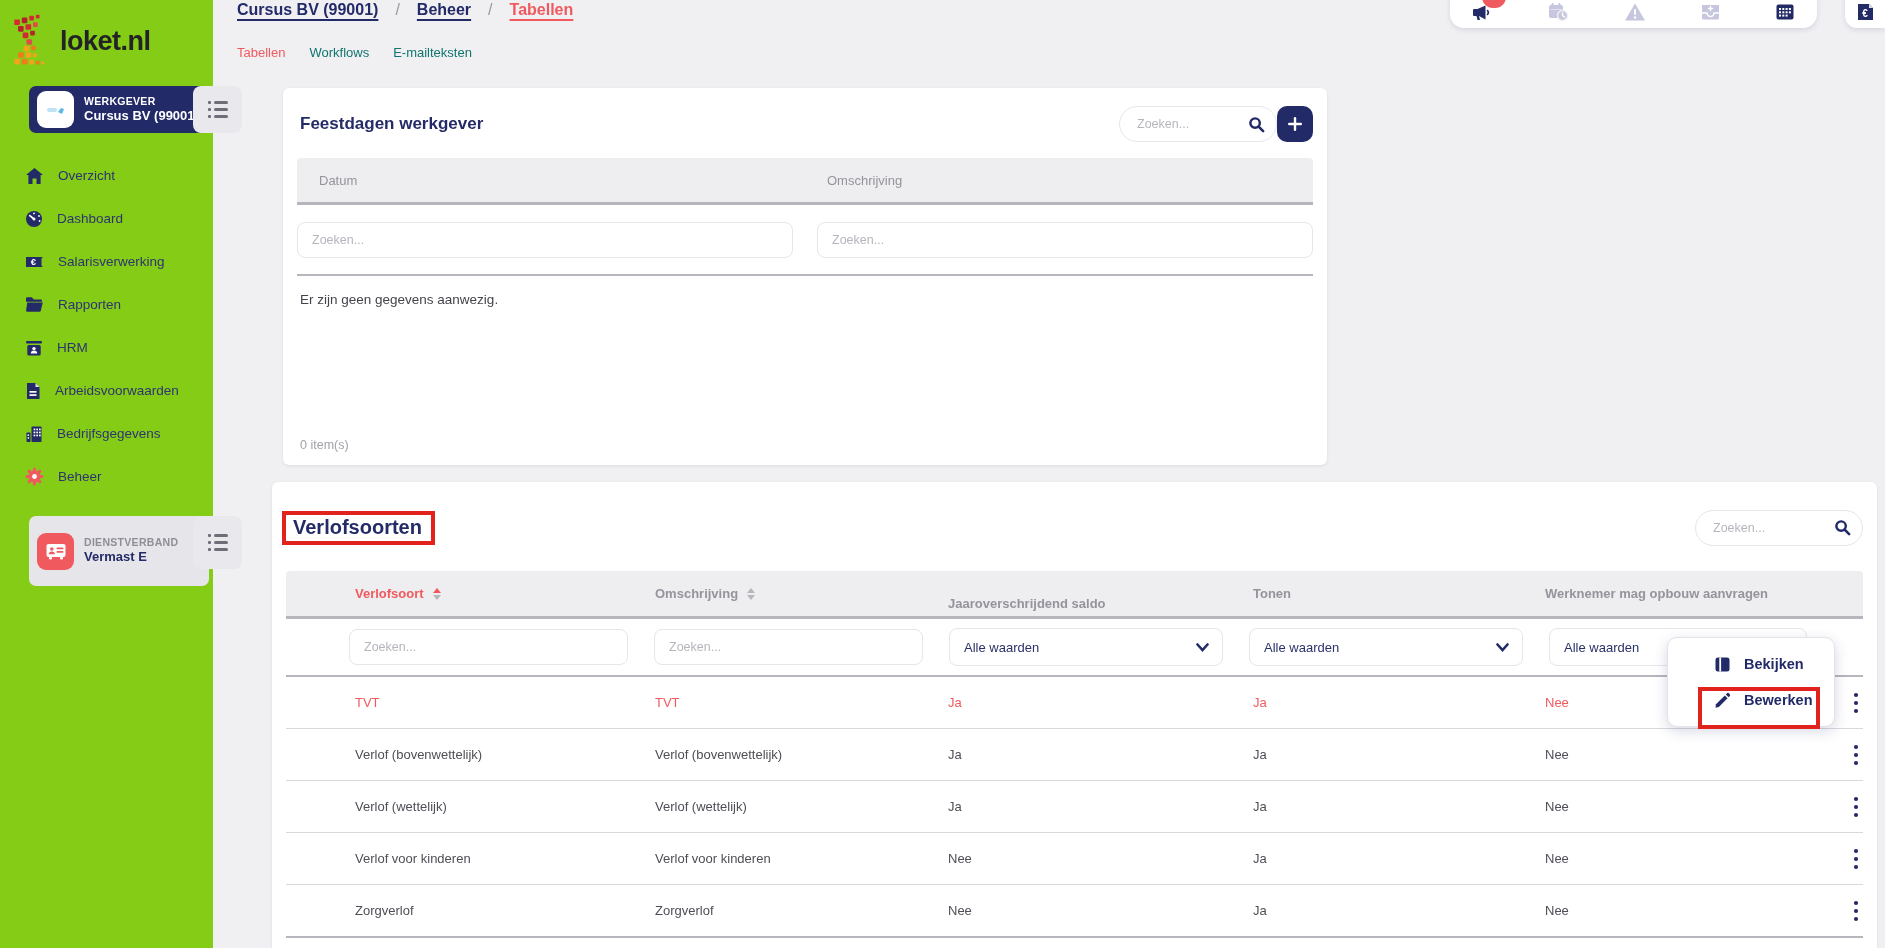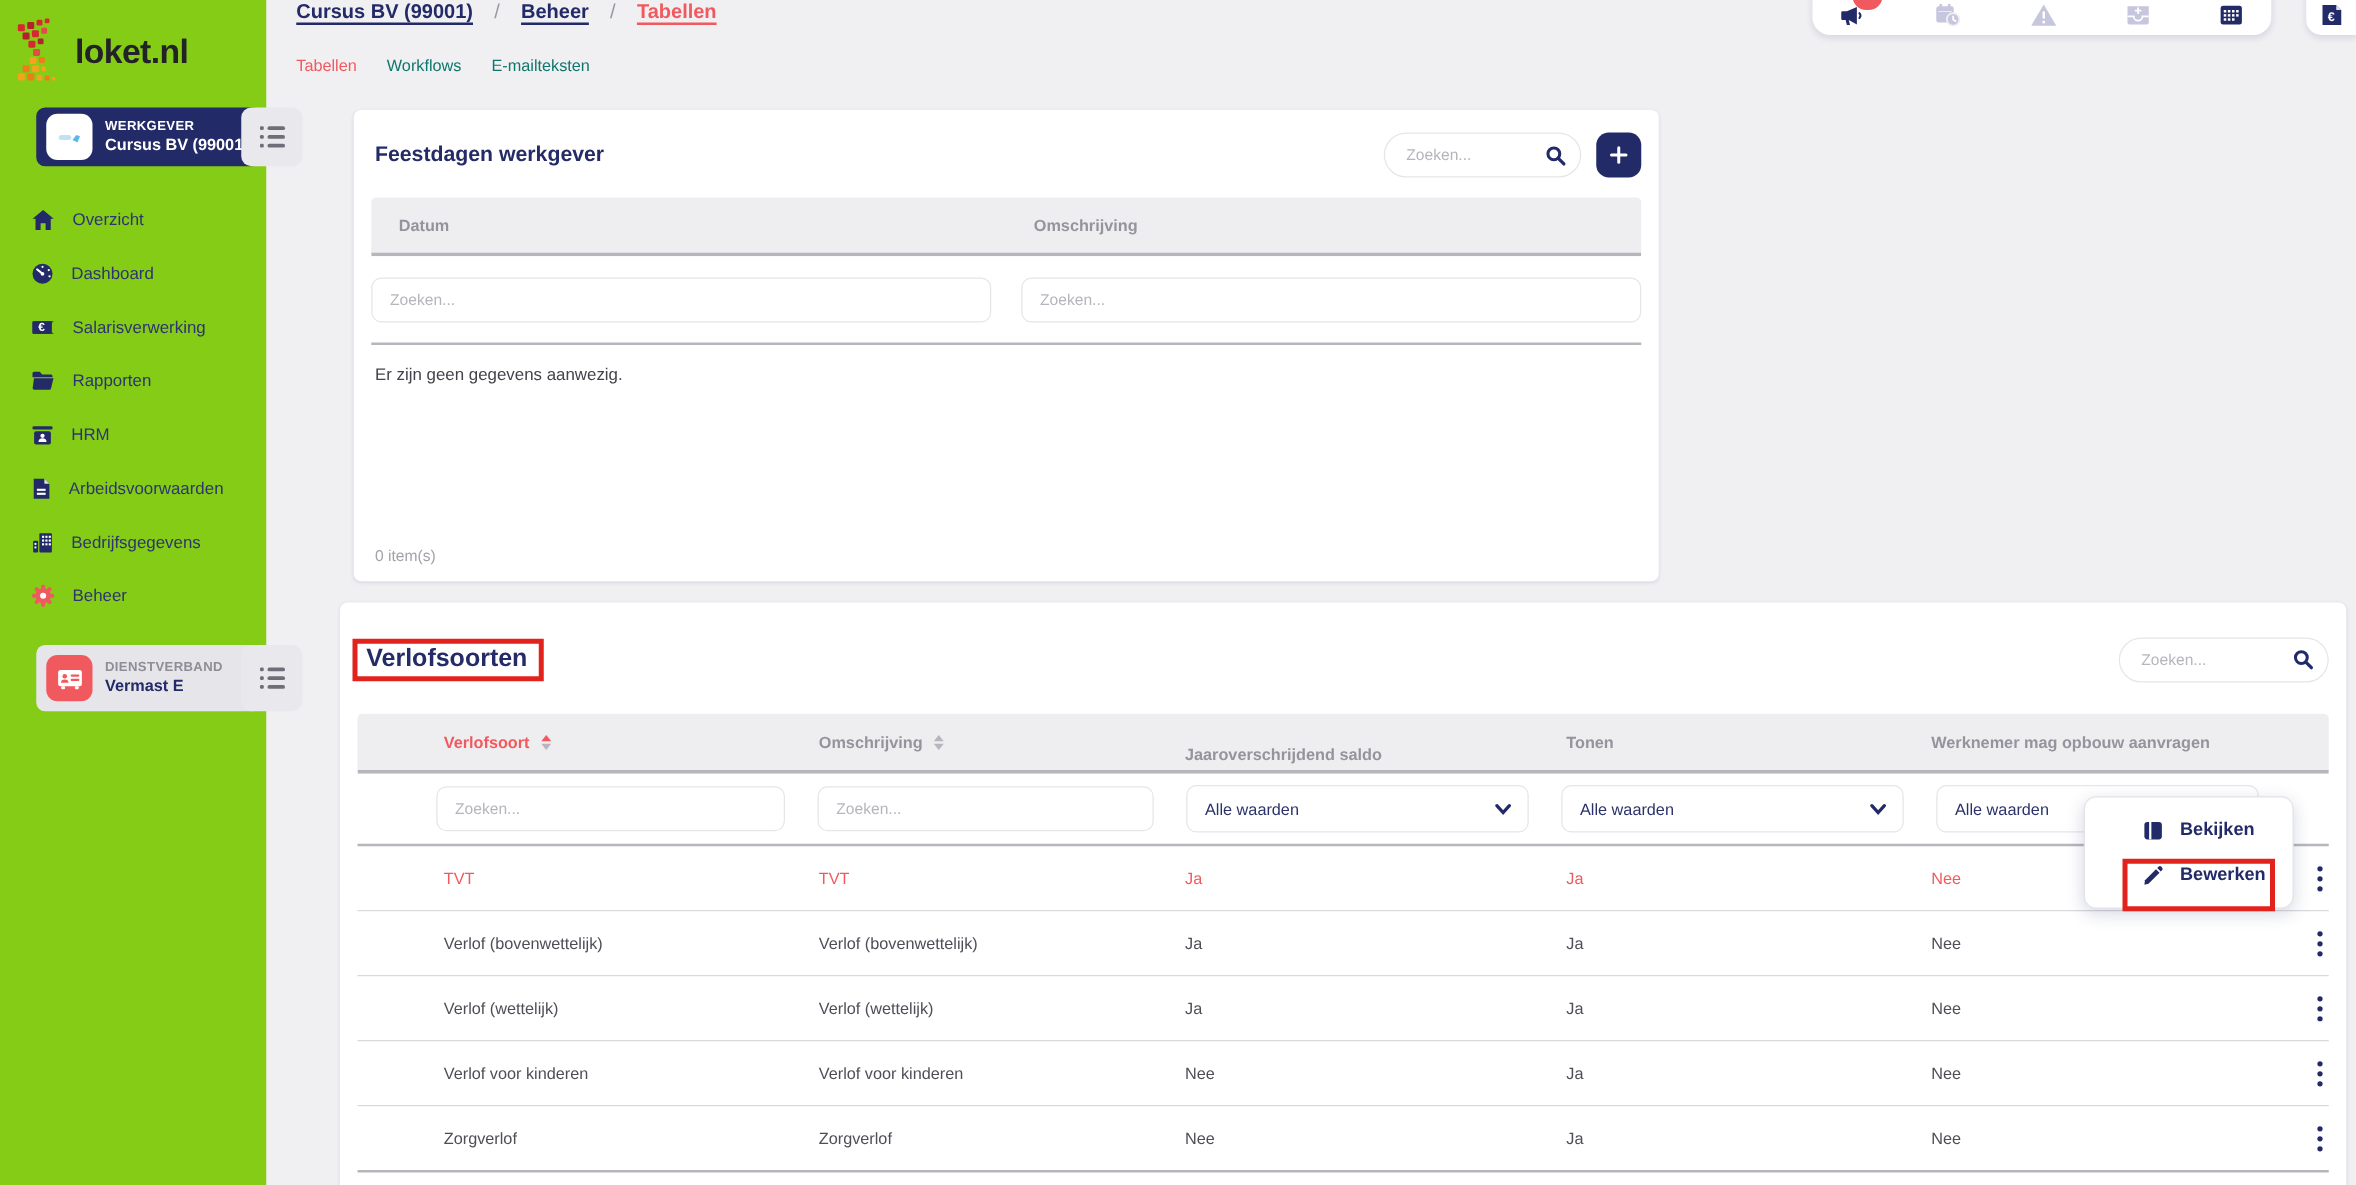--- a/index.html
+++ b/index.html
@@ -6,21 +6,21 @@
   body{width:1885px;height:948px;position:relative;overflow:hidden;
        background:#f0eff2;font-family:"Liberation Sans",sans-serif;
        -webkit-font-smoothing:antialiased;}
 
   
   .sidebar{position:absolute;left:0;top:0;width:213px;height:948px;background:#84cc16;}
   .logo{position:absolute;left:12px;top:12px;display:flex;align-items:center;gap:6px;cursor:pointer;}
   .logo-text{font-size:27px;font-weight:700;color:#232227;letter-spacing:-0.5px;}
   .entity{position:absolute;left:5px;width:180px;border-radius:7px;display:flex;align-items:center;gap:10px;padding:0 8px;box-sizing:border-box;cursor:pointer;margin-left:24px;}
   .entity.wg{top:86px;height:47px;background:#232a68;}
-  .entity.dv{top:516px;height:53px;background:#e6e5ea;}
+  .entity.dv{top:516px;height:70px;background:#e6e5ea;}
   .tile{width:37px;height:37px;border-radius:9px;flex:0 0 auto;display:flex;align-items:center;justify-content:center;}
   .tile.white{background:#ffffff;}
   .tile.coral{background:#f05a5e;}
   .entity-col{display:flex;flex-direction:column;line-height:1.25;}
   .e-type{font-size:10.5px;font-weight:700;letter-spacing:.3px;}
   .wg .e-type{color:#ffffff;}
   .dv .e-type{color:#8f8e97;}
   .e-name{font-size:13px;font-weight:700;}
   .wg .e-name{color:#ffffff;}
   .dv .e-name{color:#232a68;}
@@ -41,34 +41,34 @@
   .tab.active{color:#f05a5e;}
   .icon-panel{position:absolute;left:1450px;top:-16px;width:367px;height:44px;background:#ffffff;border-radius:14px;box-shadow:0 2px 5px rgba(35,42,104,.12);display:flex;align-items:flex-end;justify-content:space-between;padding:0 22px 6px 22px;box-sizing:border-box;}
   .icon-panel .ic{position:relative;cursor:pointer;display:flex;}
   .badge{position:absolute;left:10px;top:-16px;width:24px;height:22px;border-radius:0 0 11px 11px;background:#f05a5e;}
   .icon-mini{position:absolute;left:1845px;top:-16px;width:40px;height:44px;background:#ffffff;border-radius:12px 0 0 12px;box-shadow:0 2px 5px rgba(35,42,104,.12);display:flex;align-items:flex-end;justify-content:center;padding-bottom:6px;box-sizing:border-box;cursor:pointer;}
 
   
   .card{background:#ffffff;border-radius:6px;box-shadow:0 1px 3px rgba(35,42,104,.10);box-sizing:border-box;}
   .card1{position:absolute;left:283px;top:88px;width:1044px;height:377px;}
   .card2{position:absolute;left:272px;top:482px;width:1605px;height:466px;border-radius:6px 6px 0 0;}
-  .card-head{display:flex;align-items:center;padding:12px 14px 0 17px;gap:12px;}
+  .card-head{display:flex;align-items:center;padding:12px 14px 0 17px;gap:0;}
   .card-title{font-size:17px;font-weight:700;color:#242b66;flex:1;}
   .card2 .card-head{padding:12px 14px 0 14px;}
   .card2 .card-title{font-size:20px;}
   .ann-title{display:inline-block;border:4px solid #e2231d;padding:1px 9px 2px 7px;margin-left:-4px;}
   .searchbox{display:flex;align-items:center;height:36px;border:1px solid #e6e5ea;border-radius:18px;background:#fff;padding:0 11px 0 15px;box-sizing:border-box;}
   .searchbox input{border:none;outline:none;flex:1;min-width:0;font-size:12.5px;font-family:inherit;color:#45444e;background:transparent;}
   .searchbox input::placeholder{color:#b6b5bd;}
   .sb1{width:158px;}
   .sb2{width:168px;}
   .plus-btn{width:36px;height:36px;border:none;border-radius:10px;background:#232a68;display:flex;align-items:center;justify-content:center;cursor:pointer;flex:0 0 auto;}
 
   
-  .f-head{margin:10px 14px 0;height:44px;background:#eeedf0;border-radius:4px 4px 0 0;border-bottom:3px solid #b7b6bc;display:grid;grid-template-columns:1fr 1fr;align-items:center;color:#95949c;font-size:13px;font-weight:700;}
+  .f-head{margin:10px 14px 0;height:44px;background:#eeedf0;border-radius:4px 4px 0 0;border-bottom:3px solid #b7b6bc;display:grid;grid-template-columns:1fr 1fr;align-items:center;color:#95949c;font-size:13px;font-weight:400;}
   .f-head span{padding-left:22px;}
   .f-filters{margin:17px 14px 0;display:grid;grid-template-columns:1fr 1fr;gap:24px;}
   .tinput{height:36px;border:1px solid #e6e5ea;border-radius:8px;padding:0 14px;font-size:12.5px;font-family:inherit;color:#45444e;box-sizing:border-box;width:100%;outline:none;}
   .tinput::placeholder{color:#b6b5bd;}
   .hr2{margin:16px 14px 0;border-top:2px solid #b7b6bc;}
   .empty-text{margin:16px 17px 0;font-size:13.5px;color:#43434c;}
   .count{position:absolute;left:17px;bottom:13px;font-size:12.5px;color:#a3a2aa;}
 
   
   .vgrid{display:grid;grid-template-columns:354px 295px 300px 300px 1fr 44px;align-items:center;}

